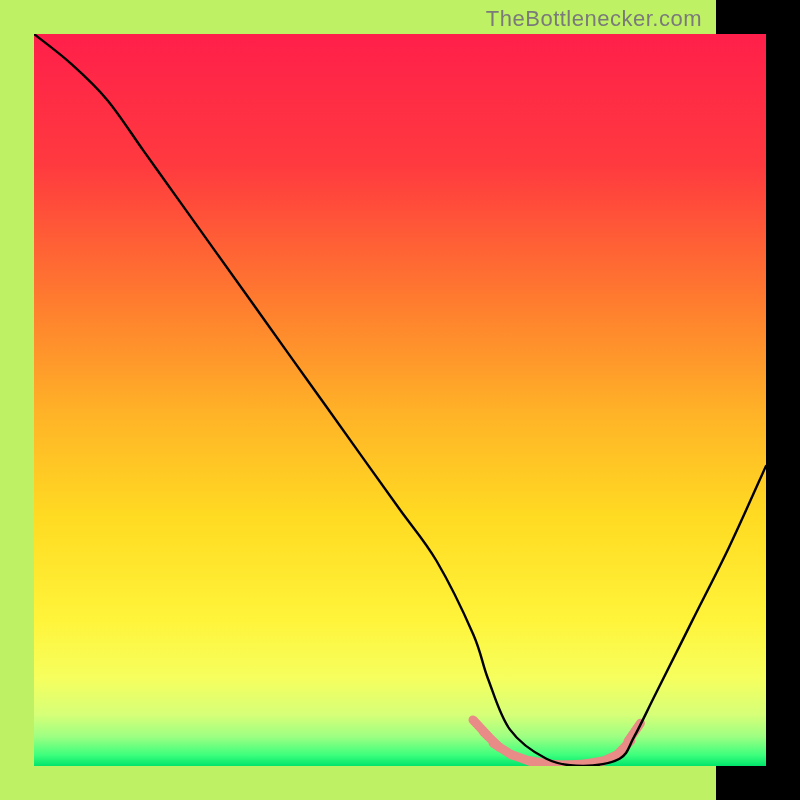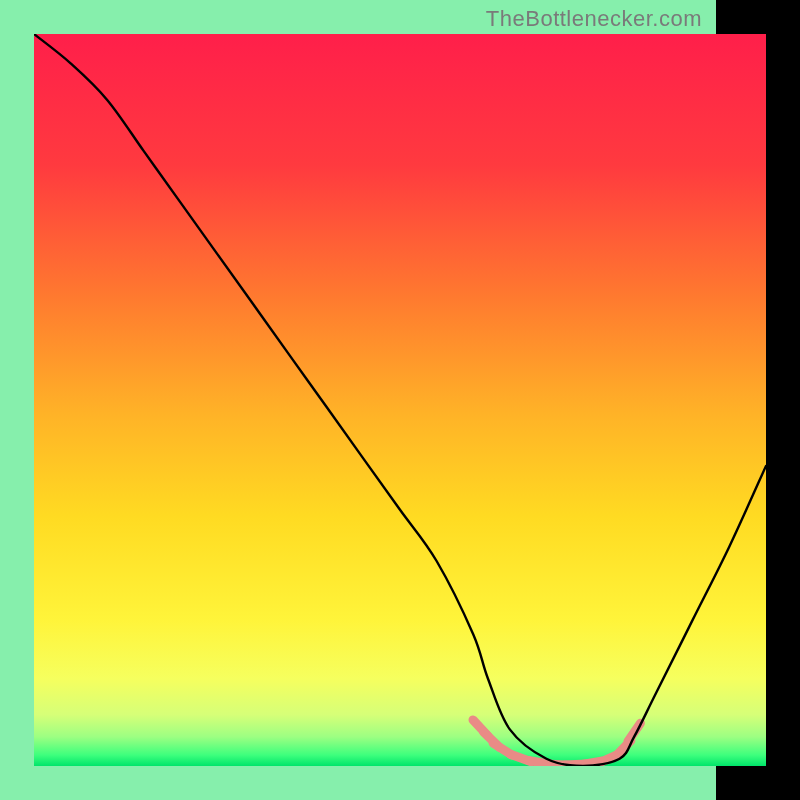--- a/index.html
+++ b/index.html
@@ -8,21 +8,21 @@
     width: 800px;
     height: 800px;
     background: #000;
     overflow: hidden;
     font-family: Arial, Helvetica, sans-serif;
   }
   .stage {
     position: relative;
     width: 716px;
     height: 800px;
-    background: #86efac;
+    background: #bef264;
   }
   .watermark {
     position: absolute;
     top: 6px;
     right: 14px;
     color: #7a7a7a;
     font-size: 22px;
     letter-spacing: 0.5px;
     font-weight: 500;
     z-index: 5;

